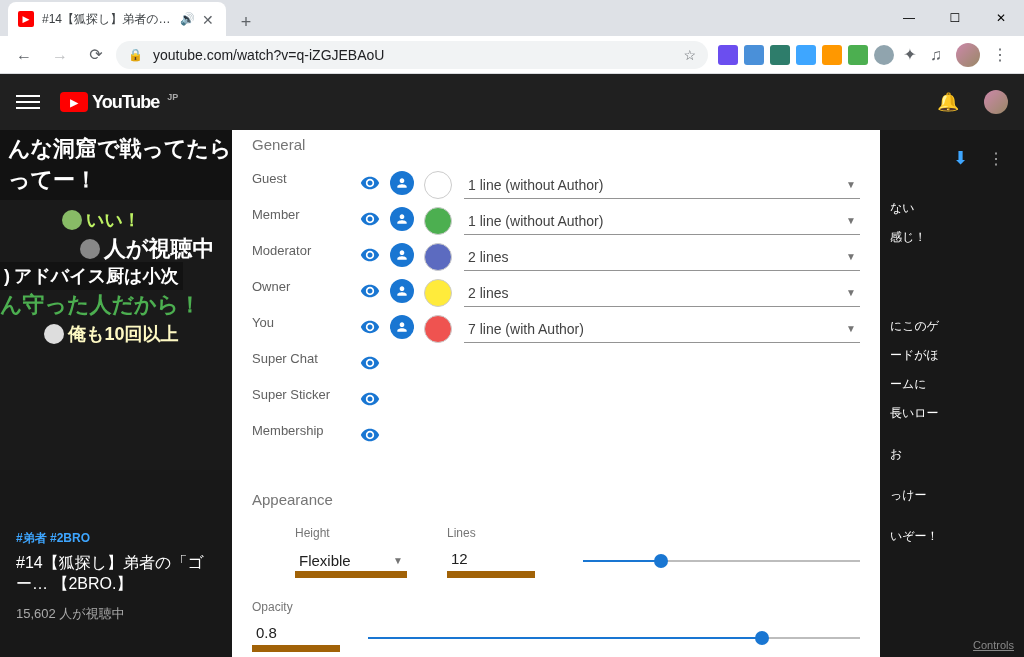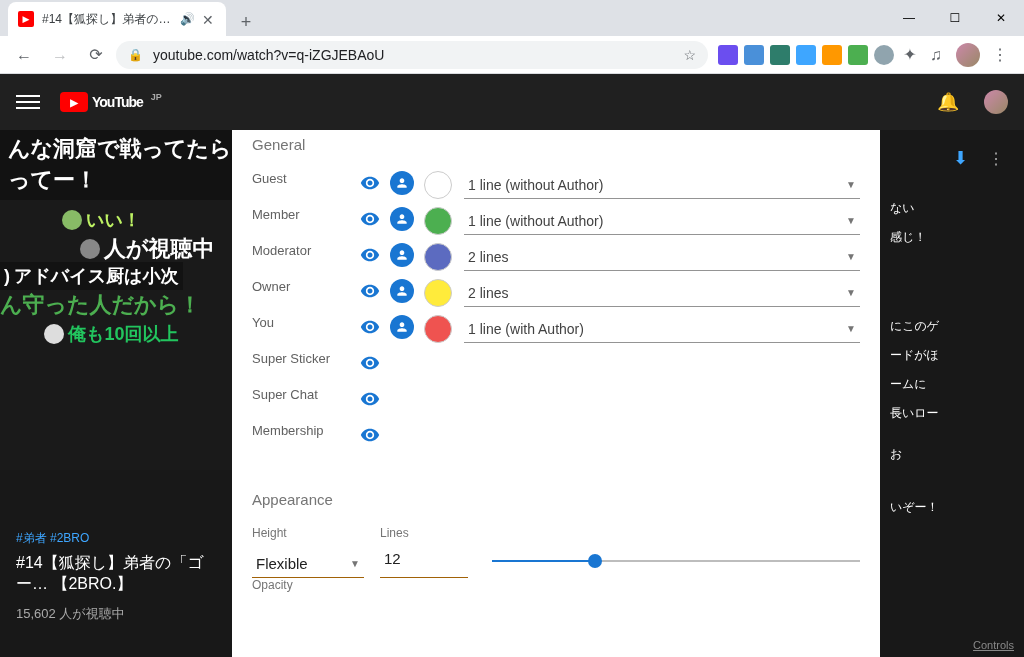--- a/index.html
+++ b/index.html
@@ -27,34 +27,34 @@
 .ext-icons { display: flex; gap: 6px; align-items: center; padding: 0 6px; }
 .ext-icon { width: 20px; height: 20px; border-radius: 3px; }
 .avatar-small { width: 24px; height: 24px; border-radius: 50%; background: linear-gradient(135deg,#c8a,#986); }
 
 
 .yt-header { position: absolute; top: 74px; left: 0; right: 0; height: 56px; background: #202020; display: flex; align-items: center; padding: 0 16px; z-index: 5; }
 .hamburger { width: 24px; height: 24px; color: #fff; display: flex; flex-direction: column; justify-content: center; gap: 4px; margin-right: 20px; }
 .hamburger span { height: 2px; background: #fff; }
 .yt-logo { display: flex; align-items: center; gap: 4px; color: #fff; font-weight: bold; }
 .yt-logo-icon { width: 28px; height: 20px; background: #f00; border-radius: 4px; display: flex; align-items: center; justify-content: center; }
-.yt-logo-text { font-size: 14px; letter-spacing: -1px; }
+.yt-logo-text { font-size: 18px; letter-spacing: -1px; }
 .yt-jp { font-size: 9px; color: #aaa; align-self: flex-start; margin-left: 4px; }
 .yt-right { margin-left: auto; display: flex; align-items: center; gap: 24px; }
 .bell-icon { color: #fff; font-size: 18px; }
 
 
 .video-area { position: absolute; top: 130px; left: 0; width: 280px; height: 340px; background: #1a1a1a; overflow: hidden; }
 .video-text { position: absolute; color: #fff; font-size: 22px; font-weight: bold; line-height: 1.4; padding: 4px 8px; }
 .chat-overlay { position: absolute; font-size: 18px; font-weight: bold; display: flex; align-items: center; gap: 4px; }
 .chat-avatar { width: 20px; height: 20px; border-radius: 50%; }
 
 
 .video-info { position: absolute; top: 530px; left: 16px; width: 216px; }
-.video-tags { color: #3ea6ff; font-size: 12px; margin-bottom: 6px; }
+.video-tags { color: #3ea6ff; font-size: 12px; margin-bottom: 6px; font-weight: bold; }
 .video-title { color: #fff; font-size: 16px; font-weight: 500; line-height: 1.3; margin-bottom: 10px; }
 .video-viewers { color: #aaa; font-size: 13px; }
 
 
 .panel { position: absolute; top: 74px; left: 232px; width: 648px; height: 583px; background: #fff; overflow-y: auto; }
 .tabs { display: flex; height: 46px; border-bottom: 2px solid #e0e0e0; }
 .tabs .tabitem { flex: 1; display: flex; align-items: center; justify-content: center; font-size: 13px; font-weight: 500; letter-spacing: 1px; color: #757575; cursor: pointer; }
 .tabs .tabitem.active { color: #1976d2; border-bottom: 2px solid #1976d2; margin-bottom: -2px; }
 
 .section { padding: 16px 20px; }
@@ -62,24 +62,24 @@
 .row { display: flex; align-items: flex-start; height: 36px; }
 .row-label { width: 106px; font-size: 13px; color: #616161; }
 .eye-icon { width: 24px; height: 24px; border-radius: 50%; display: flex; align-items: center; justify-content: center; color: #1976d2; margin-right: 8px; }
 .eye-icon svg { width: 20px; height: 20px; }
 .person-icon { width: 24px; height: 24px; border-radius: 50%; background: #1976d2; display: flex; align-items: center; justify-content: center; margin-right: 10px; }
 .person-icon svg { width: 14px; height: 14px; fill: #fff; }
 .color-dot { width: 28px; height: 28px; border-radius: 50%; margin-right: 12px; border: 1px solid #ccc; }
 .dropdown { flex: 1; height: 28px; border: none; border-bottom: 1px solid #949494; font-size: 14px; color: #424242; padding: 0 4px; background: transparent; display: flex; align-items: center; justify-content: space-between; }
 .dropdown-arrow { color: #757575; font-size: 10px; }
 
-.appearance-row { display: flex; gap: 16px; margin-top: 8px; }
+.appearance-row { display: flex; gap: 40px; margin-top: 8px; margin-left: 43px; }
 .field { display: flex; flex-direction: column; }
 .field-label { font-size: 12px; color: #757575; margin-bottom: 10px; }
-.field-input { height: 28px; border: none; border-bottom: 1px solid #a16207; font-size: 15px; color: #212121; padding: 0 4px; }
+.field-input { height: 28px; border: none; border-bottom: 7px solid #a16207; font-size: 15px; color: #212121; padding: 0 4px; }
 .height-field { width: 112px; display: flex; justify-content: space-between; align-items: center; }
 .lines-field { width: 88px; }
 .slider-container { display: flex; align-items: center; flex: 1; margin-left: 8px; margin-top: 18px; }
 .slider { width: 100%; height: 2px; background: #bdbdbd; position: relative; }
 .slider-fill { height: 100%; background: #1976d2; position: absolute; left: 0; }
 .slider-thumb { width: 14px; height: 14px; border-radius: 50%; background: #1976d2; position: absolute; top: -6px; transform: translateX(-50%); }
 
 
 .right-side { position: absolute; top: 130px; left: 880px; right: 0; height: 527px; background: #181818; color: #aaa; font-size: 12px; }
 .right-top { height: 56px; display: flex; align-items: center; justify-content: flex-end; padding: 0 20px; gap: 20px; }
@@ -169,21 +169,21 @@
       <div class="chat-avatar" style="background:#888"></div>
       <span>人が視聴中</span>
     </div>
   <div class="chat-overlay" style="top:132px;left:0;color:#fff;background:rgba(0,0,0,.3);padding:2px 4px">
       <span>)</span>
       <span>アドバイス厨は小次</span>
     </div>
   <div class="chat-overlay" style="top:160px;left:0;color:#4caf50;font-size:22px">
       <span>ん守った人だから！</span>
     </div>
-  <div class="chat-overlay" style="top:192px;left:44px;color:#22c55e">
+  <div class="chat-overlay" style="top:192px;left:44px;color:#fef9c3">
       <div class="chat-avatar" style="background:#ddd"></div>
       <span>俺も10回以上</span>
     </div>
 </div>
 
 <div class="video-info">
   <div class="video-tags">#弟者 #2BRO</div>
   <div class="video-title">#14【狐探し】弟者の「ゴー… 【2BRO.】</div>
   <div class="video-viewers">15,602 人が視聴中</div>
 </div>
@@ -275,36 +275,36 @@
               <path d="M12 4.5C7 4.5 2.7 7.6 1 12c1.7 4.4 6 7.5 11 7.5s9.3-3.1 11-7.5c-1.7-4.4-6-7.5-11-7.5zM12 17c-2.8 0-5-2.2-5-5s2.2-5 5-5 5 2.2 5 5-2.2 5-5 5zm0-8c-1.7 0-3 1.3-3 3s1.3 3 3 3 3-1.3 3-3-1.3-3-3-3z"></path>
             </svg>
           </div>
           <div class="person-icon">
             <svg viewBox="0 0 24 24">
               <path d="M12 12c2.2 0 4-1.8 4-4s-1.8-4-4-4-4 1.8-4 4 1.8 4 4 4zm0 2c-2.7 0-8 1.3-8 4v2h16v-2c0-2.7-5.3-4-8-4z"></path>
             </svg>
           </div>
           <div class="color-dot" style="background:#ef5350"></div>
           <div class="dropdown">
-            <span>1 line (with Author)</span>
+            <span>7 line (with Author)</span>
             <span class="dropdown-arrow">▼</span>
           </div>
         </div>
       </div>
     <div id="simple-rows-container">
         <div class="row">
+          <div class="row-label">Super Chat</div>
+          <div class="eye-icon">
+            <svg viewBox="0 0 24 24" fill="currentColor">
+              <path d="M12 4.5C7 4.5 2.7 7.6 1 12c1.7 4.4 6 7.5 11 7.5s9.3-3.1 11-7.5c-1.7-4.4-6-7.5-11-7.5zM12 17c-2.8 0-5-2.2-5-5s2.2-5 5-5 5 2.2 5 5-2.2 5-5 5zm0-8c-1.7 0-3 1.3-3 3s1.3 3 3 3 3-1.3 3-3-1.3-3-3-3z"></path>
+            </svg>
+          </div>
+        </div>
+        <div class="row">
           <div class="row-label">Super Sticker</div>
-          <div class="eye-icon">
-            <svg viewBox="0 0 24 24" fill="currentColor">
-              <path d="M12 4.5C7 4.5 2.7 7.6 1 12c1.7 4.4 6 7.5 11 7.5s9.3-3.1 11-7.5c-1.7-4.4-6-7.5-11-7.5zM12 17c-2.8 0-5-2.2-5-5s2.2-5 5-5 5 2.2 5 5-2.2 5-5 5zm0-8c-1.7 0-3 1.3-3 3s1.3 3 3 3 3-1.3 3-3-1.3-3-3-3z"></path>
-            </svg>
-          </div>
-        </div>
-        <div class="row">
-          <div class="row-label">Super Chat</div>
           <div class="eye-icon">
             <svg viewBox="0 0 24 24" fill="currentColor">
               <path d="M12 4.5C7 4.5 2.7 7.6 1 12c1.7 4.4 6 7.5 11 7.5s9.3-3.1 11-7.5c-1.7-4.4-6-7.5-11-7.5zM12 17c-2.8 0-5-2.2-5-5s2.2-5 5-5 5 2.2 5 5-2.2 5-5 5zm0-8c-1.7 0-3 1.3-3 3s1.3 3 3 3 3-1.3 3-3-1.3-3-3-3z"></path>
             </svg>
           </div>
         </div>
         <div class="row">
           <div class="row-label">Membership</div>
           <div class="eye-icon">
             <svg viewBox="0 0 24 24" fill="currentColor">
@@ -328,22 +328,31 @@
         <div class="field-label">Lines</div>
         <div class="field-input lines-field">12</div>
       </div>
       <div class="slider-container">
         <div class="slider">
             <div class="slider-fill" style="width:28%"></div>
             <div class="slider-thumb" style="left:28%"></div>
           </div>
       </div>
     </div>
-    <div style="">
+    <div style="margin-top:22px">
       <div class="field-label">Opacity</div>
+      <div style="display:flex;align-items:center;gap:20px;margin-top:8px">
+        <div class="field-input" style="width:88px">0.8</div>
+        <div class="slider-container" style="margin-top:0">
+          <div class="slider">
+              <div class="slider-fill" style="width:80%"></div>
+              <div class="slider-thumb" style="left:80%"></div>
+            </div>
+        </div>
+      </div>
     </div>
   </div>
 </div>
 
 <div class="right-side">
   <div class="right-top">
     <div class="download-icon">⬇</div>
     <div class="more-icon">⋮</div>
   </div>
   <div class="chat-list" id="chat-list">
@@ -354,17 +363,18 @@
       <div class="chat-item"></div>
       <div class="chat-item"></div>
       <div class="chat-item"></div>
       <div class="chat-item">にこのゲ</div>
       <div class="chat-item">ードがほ</div>
       <div class="chat-item">ームに</div>
       <div class="chat-item">長いロー</div>
       <div class="chat-item"></div>
       <div class="chat-item">お</div>
       <div class="chat-item"></div>
+      <div class="chat-item">っけー</div>
       <div class="chat-item"></div>
       <div class="chat-item">いぞー！</div>
     </div>
   <div class="footer-text">Controls</div>
 </div>
 
 </body></html>

